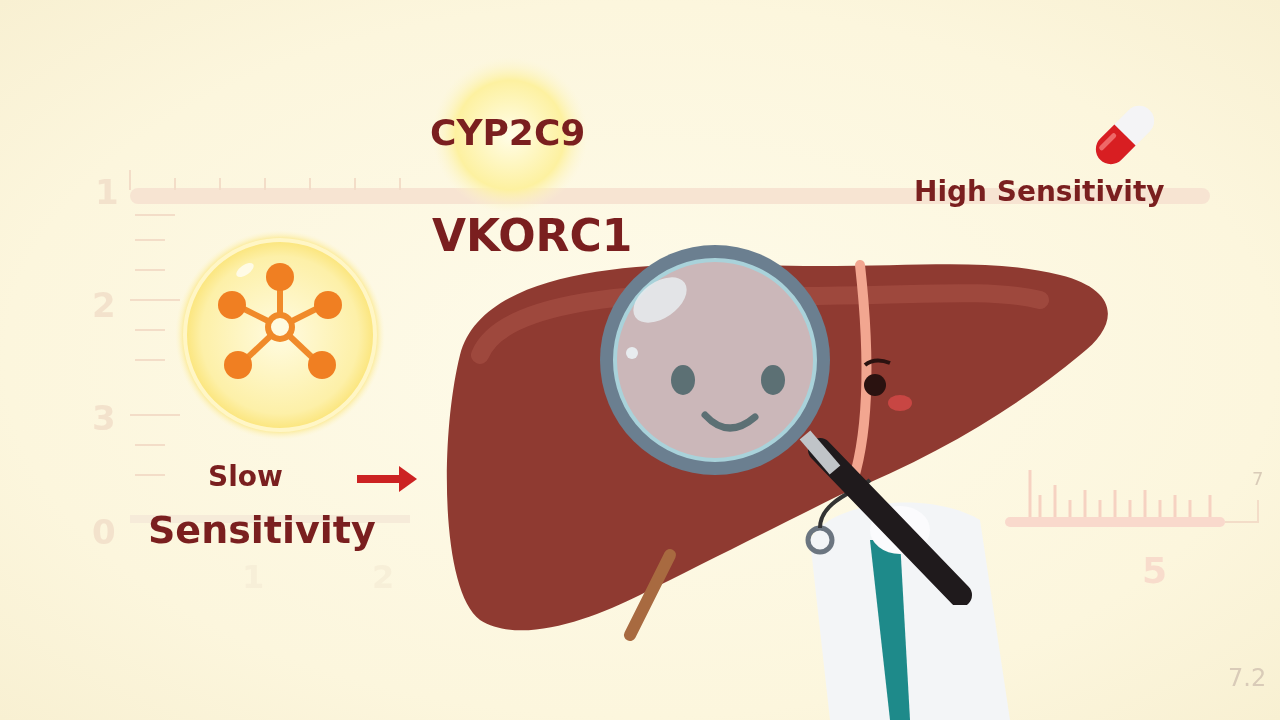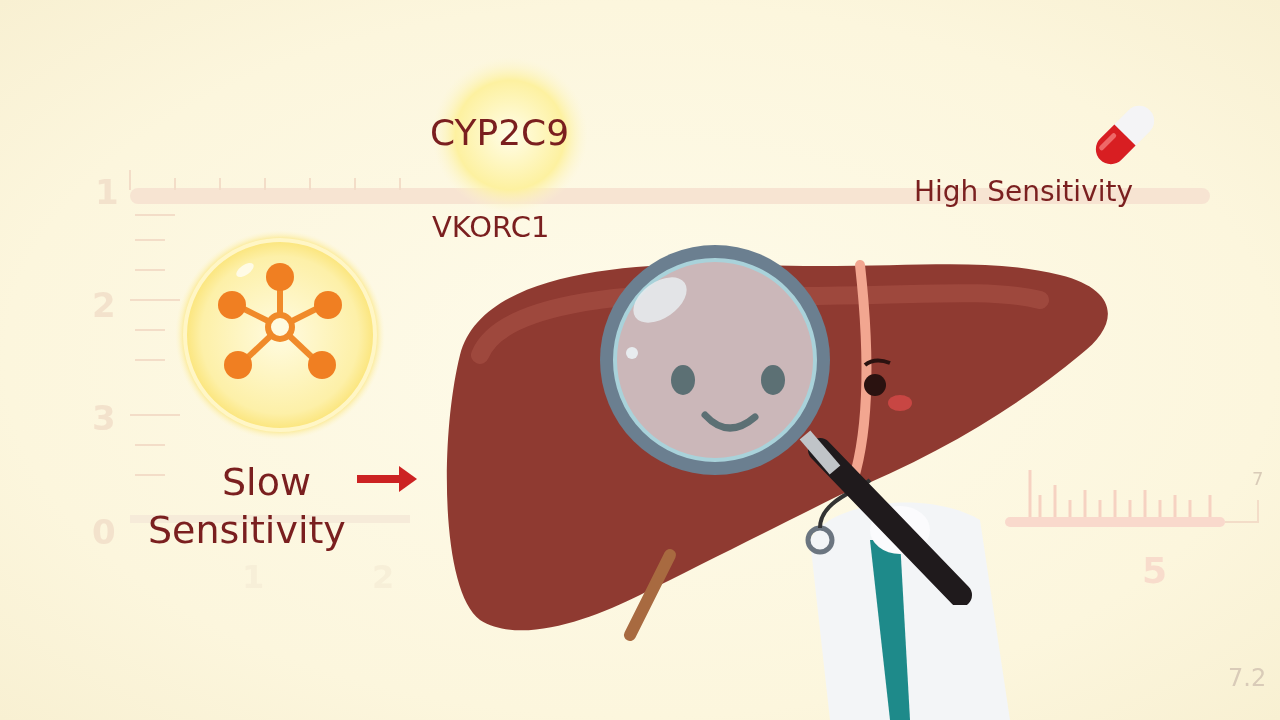--- a/index.html
+++ b/index.html
@@ -1,18 +1,18 @@
 <!DOCTYPE html>
 <html><head>
 <meta charset="utf-8">
 <style>
   html, body { margin: 0; padding: 0; }
   body { width: 1280px; height: 720px; overflow: hidden; background: #fdf9e6; position: relative; font-family: "DejaVu Sans", sans-serif; }
   .scene { position: absolute; inset: 0; background: radial-gradient(ellipse at 50% 50%, #fefbea 0%, #fcf6dd 70%, #f8f0d2 100%); }
-  .lbl { position: absolute; color: #7a1f1f; font-weight: normal; white-space: nowrap; }
+  .lbl { position: absolute; color: #7a1f1f; font-weight: bold; white-space: nowrap; }
   .faint { position: absolute; color: #f3e2cc; font-weight: bold; }
   .tick { position: absolute; color: #d9cbb8; font-size: 24px; }
 </style>
 </head>
 <body>
 
 <div class="scene">
 
   <svg width="1280" height="720" style="position:absolute;left:0;top:0">
     <rect x="130" y="188" width="1080" height="16" rx="8" fill="#f7e4d2"></rect>
@@ -98,32 +98,32 @@
       <radialGradient id="orb2" cx="50%" cy="50%" r="50%">
         <stop offset="0%" stop-color="#fffde8"></stop>
           <stop offset="70%" stop-color="#fdf1a0"></stop>
           <stop offset="100%" stop-color="#fdf6d0" stop-opacity="0"></stop>
       </radialGradient>
     </defs>
     <circle cx="80" cy="80" r="78" fill="url(#orb2)"></circle>
   </svg>
 
   <span class="lbl" style="left:430px;top:112px;font-size:36px">CYP2C9</span>
-  <span class="lbl" style="left:432px;top:210px;font-size:29px">VKORC1</span>
+  <span class="lbl" style="left:432px;top:210px;font-size:44px">VKORC1</span>
 
   <svg width="80" height="80" style="position:absolute;left:1085px;top:95px">
     <g transform="rotate(-45 40 40)">
       <rect x="5" y="25" width="70" height="30" rx="15" fill="#f4f4f6"></rect>
       <path d="M20 25 H40 V55 H20 A15 15 0 0 1 20 25 Z" fill="#d81e22"></path>
       <rect x="12" y="30" width="22" height="5" rx="2.5" fill="#f47a7a" opacity="0.8"></rect>
     </g>
   </svg>
   <span class="lbl" style="left:914px;top:175px;font-size:28px">High Sensitivity</span>
 
-  <span class="lbl" style="left:222px;top:460px;font-size:38px">Slow</span>
+  <span class="lbl" style="left:208px;top:460px;font-size:28px">Slow</span>
   <span class="lbl" style="left:148px;top:508px;font-size:38px">Sensitivity</span>
 
   <svg width="70" height="30" style="position:absolute;left:355px;top:464px">
     <rect x="2" y="11" width="44" height="8" fill="#cc2222"></rect>
     <polygon points="44,2 62,15 44,28" fill="#cc2222"></polygon>
   </svg>
 
   <svg width="720" height="420" style="position:absolute;left:420px;top:235px">
     <path d="M40 120 C60 40 200 25 330 30 C480 35 560 20 640 40 C700 55 700 90 660 120 C600 170 520 220 420 260 C340 300 280 330 220 360 C170 385 100 410 60 385 C20 355 20 200 40 120 Z" fill="#8f3a31"></path>
     <path d="M60 120 C80 70 200 55 320 60 C450 65 560 50 620 65" stroke="#a85246" stroke-width="18" fill="none" stroke-linecap="round" opacity="0.6"></path>

